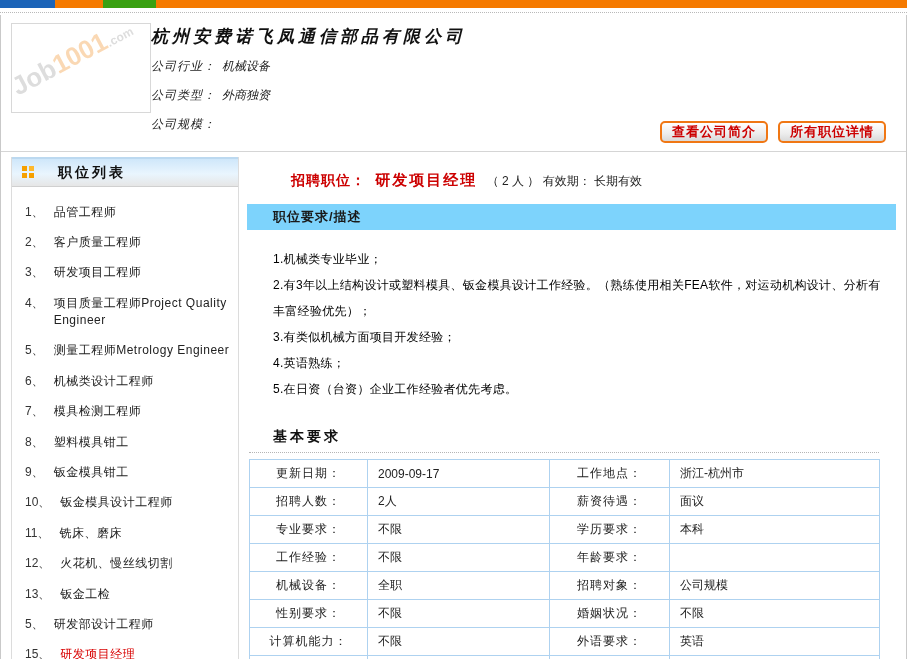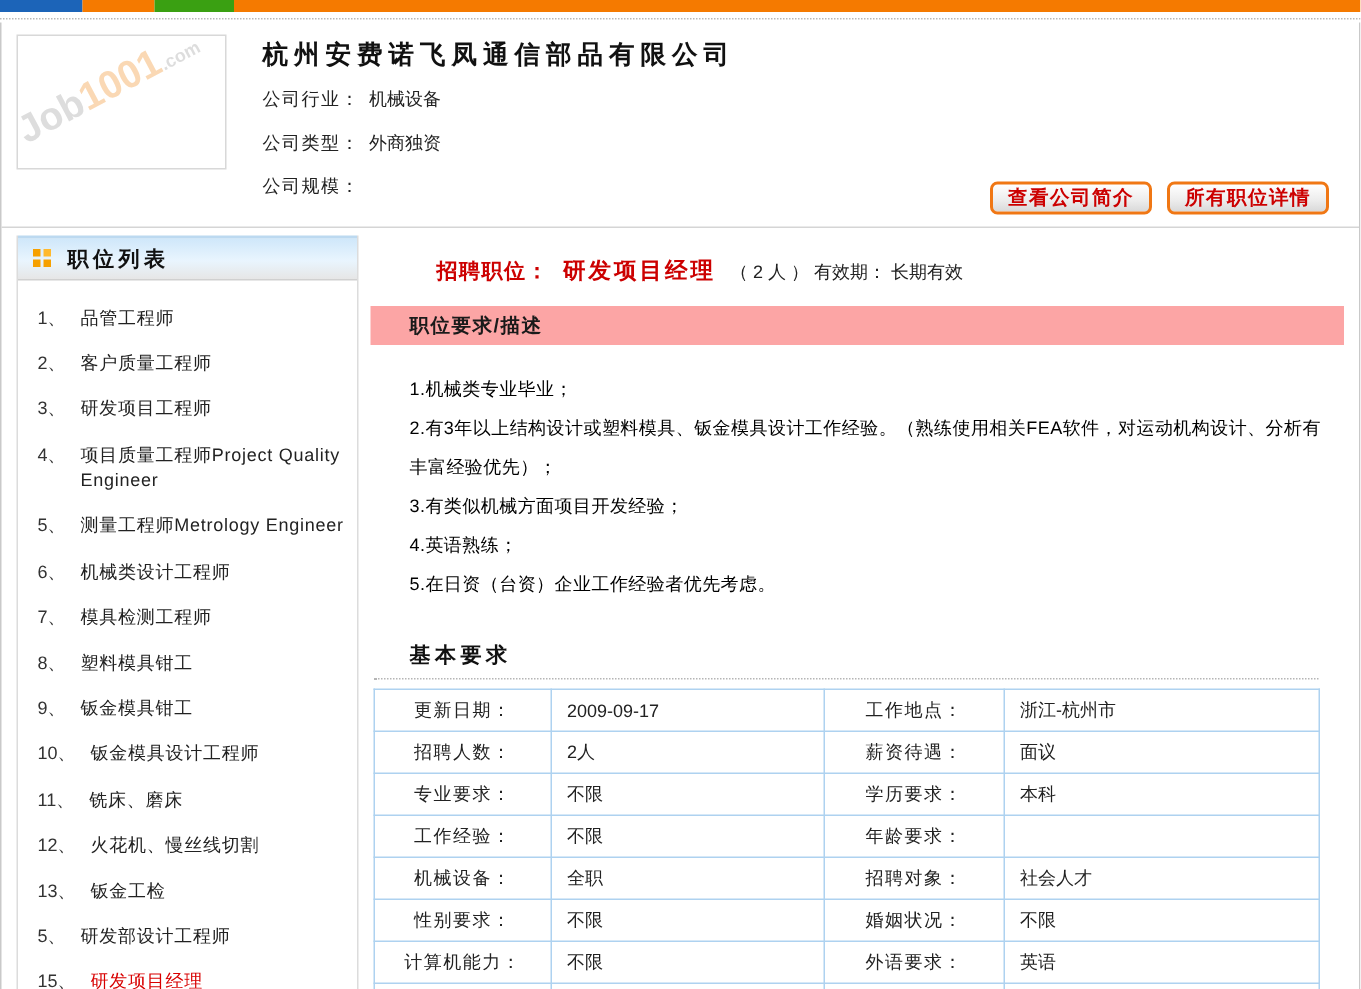--- a/index.html
+++ b/index.html
@@ -21,55 +21,55 @@
   .header { position:relative; padding:8px 10px 6px 10px; border-bottom:1px solid #d5d5d5; }
   .header-row { display:flex; }
   .logo-box { width:140px; height:90px; border:1px solid #d8d8d8; position:relative; overflow:hidden;
               display:flex; align-items:center; justify-content:center; background:#fff; flex:0 0 140px; }
   .logo-text { font-size:20px; font-weight:bold; letter-spacing:1px; z-index:2; color:#111; }
   .watermark { position:absolute; left:-6px; top:18px; transform:rotate(-28deg); z-index:1;
                font-size:26px; font-weight:bold; white-space:nowrap; opacity:.33; }
   .watermark .wm-gray { color:#9a9a9a; }
   .watermark .wm-orange { color:#f08c1e; }
   .watermark .wm-small { font-size:12px; color:#9a9a9a; }
-  .company-col { margin-left:24px; padding-top:0; }
+  .company-col { margin-left:0; padding-top:0;font-style:italic; }
   .company-name { font-size:17px; font-weight:bold; letter-spacing:4px; margin:2px 0 10px 0; color:#111; }
   .info-row { font-size:12px; margin-bottom:12px; color:#222; }
   .info-row .ilabel { letter-spacing:1px; margin-right:6px;text-align:center; }
   .header-buttons { position:absolute; right:20px; bottom:8px; display:flex; gap:10px; }
   .hbtn { border:2px solid #f07714; border-radius:5px; background:linear-gradient(#ffffff,#ececec 60%,#d9d9d9);
           color:#cc0000; font-size:13px; font-weight:bold; letter-spacing:1px; padding:0 10px; cursor:pointer;
           font-family:"Liberation Sans","DejaVu Sans",sans-serif; }
 
   
   .body-row { display:flex; padding:5px 10px 0 10px; align-items:stretch; }
 
   
   .sidebar { width:228px; flex:0 0 228px; border:1px solid #dcdcdc; border-top:none; background:#fff; }
-  .sidebar-head { height:30px; display:flex; align-items:center; padding-left:10px; gap:10px;
+  .sidebar-head { height:30px; display:flex; align-items:center; padding-left:10px; gap:23px;
                   border-top:2px solid #bcd9f0;
                   background:linear-gradient(180deg,#cfe7fa 0%,#e9f5fe 55%,#e6e6e6 100%);
                   border-bottom:1px solid #d0d0d0; }
   .grid-icon { width:13px; height:13px; display:grid; grid-template-columns:5px 5px; grid-template-rows:5px 5px; gap:2px; }
   .grid-icon i { background:#f6a000; }
   .grid-icon i:nth-child(2){ background:#ffb92d; }
   .sidebar-title { font-size:14px; font-weight:bold; letter-spacing:3px; color:#111; }
   .job-list { list-style:none; padding:10px 6px 10px 0; }
   .job-item { display:flex; font-size:12px; color:#222; padding:6.5px 0; cursor:pointer; line-height:1.45; }
   .job-item .num { flex:0 0 26px; text-align:left; padding-left:13px; color:#333; }
   .job-item .jlabel { margin-left:10px; letter-spacing:.5px; }
   .job-item.active .jlabel { color:#d80000; }
 
   
   .main { flex:1; margin-left:8px; padding-bottom:14px; }
   .job-header { margin:14px 0 0 44px; font-size:12px; color:#222; }
   .job-header .red-label { color:#cc0000; font-weight:bold; font-size:14px; letter-spacing:1px; }
   .job-header .red-title { color:#cc0000; font-weight:bold; font-size:15px; letter-spacing:2px; margin:0 6px; }
   .job-header .plain { font-size:12px; color:#222; }
-  .section-bar { margin-top:14px; background:#fca5a5; height:26px; line-height:26px;
+  .section-bar { margin-top:14px; background:#7dd3fc; height:26px; line-height:26px;
                  font-size:13px; font-weight:bold; letter-spacing:1px; padding-left:26px; color:#1a1a1a; }
   .req-block { margin:16px 10px 0 26px; }
   .req-line { font-size:12px; line-height:26px; color:#000; letter-spacing:.3px; }
   .basic-title { margin:26px 0 0 26px; font-size:14px; font-weight:bold; letter-spacing:3px; color:#111; }
   .basic-rule { border-bottom:1px dotted #b5b5b5; margin:6px 0 6px 2px; width:630px; }
 
   table.basic { border-collapse:collapse; margin-left:2px; width:630px; table-layout:fixed; }
   table.basic td { border:1px solid #aed2f0; font-size:12px; padding:5px 10px; height:26px; background:#fff; color:#222; }
   td.cl { text-align:center; letter-spacing:1px; }
   col.c1 { width:118px; } col.c2 { width:182px; } col.c3 { width:120px; } col.c4 { width:210px; }
@@ -238,21 +238,21 @@
               <tr>
                 <td class="cl">工作经验：</td>
                 <td class="cv">不限</td>
                 <td class="cl">年龄要求：</td>
                 <td class="cv"></td>
               </tr>
               <tr>
                 <td class="cl">机械设备：</td>
                 <td class="cv">全职</td>
                 <td class="cl">招聘对象：</td>
-                <td class="cv">社会人才</td>
+                <td class="cv">公司规模</td>
               </tr>
               <tr>
                 <td class="cl">性别要求：</td>
                 <td class="cv">不限</td>
                 <td class="cl">婚姻状况：</td>
                 <td class="cv">不限</td>
               </tr>
               <tr>
                 <td class="cl">计算机能力：</td>
                 <td class="cv">不限</td>

